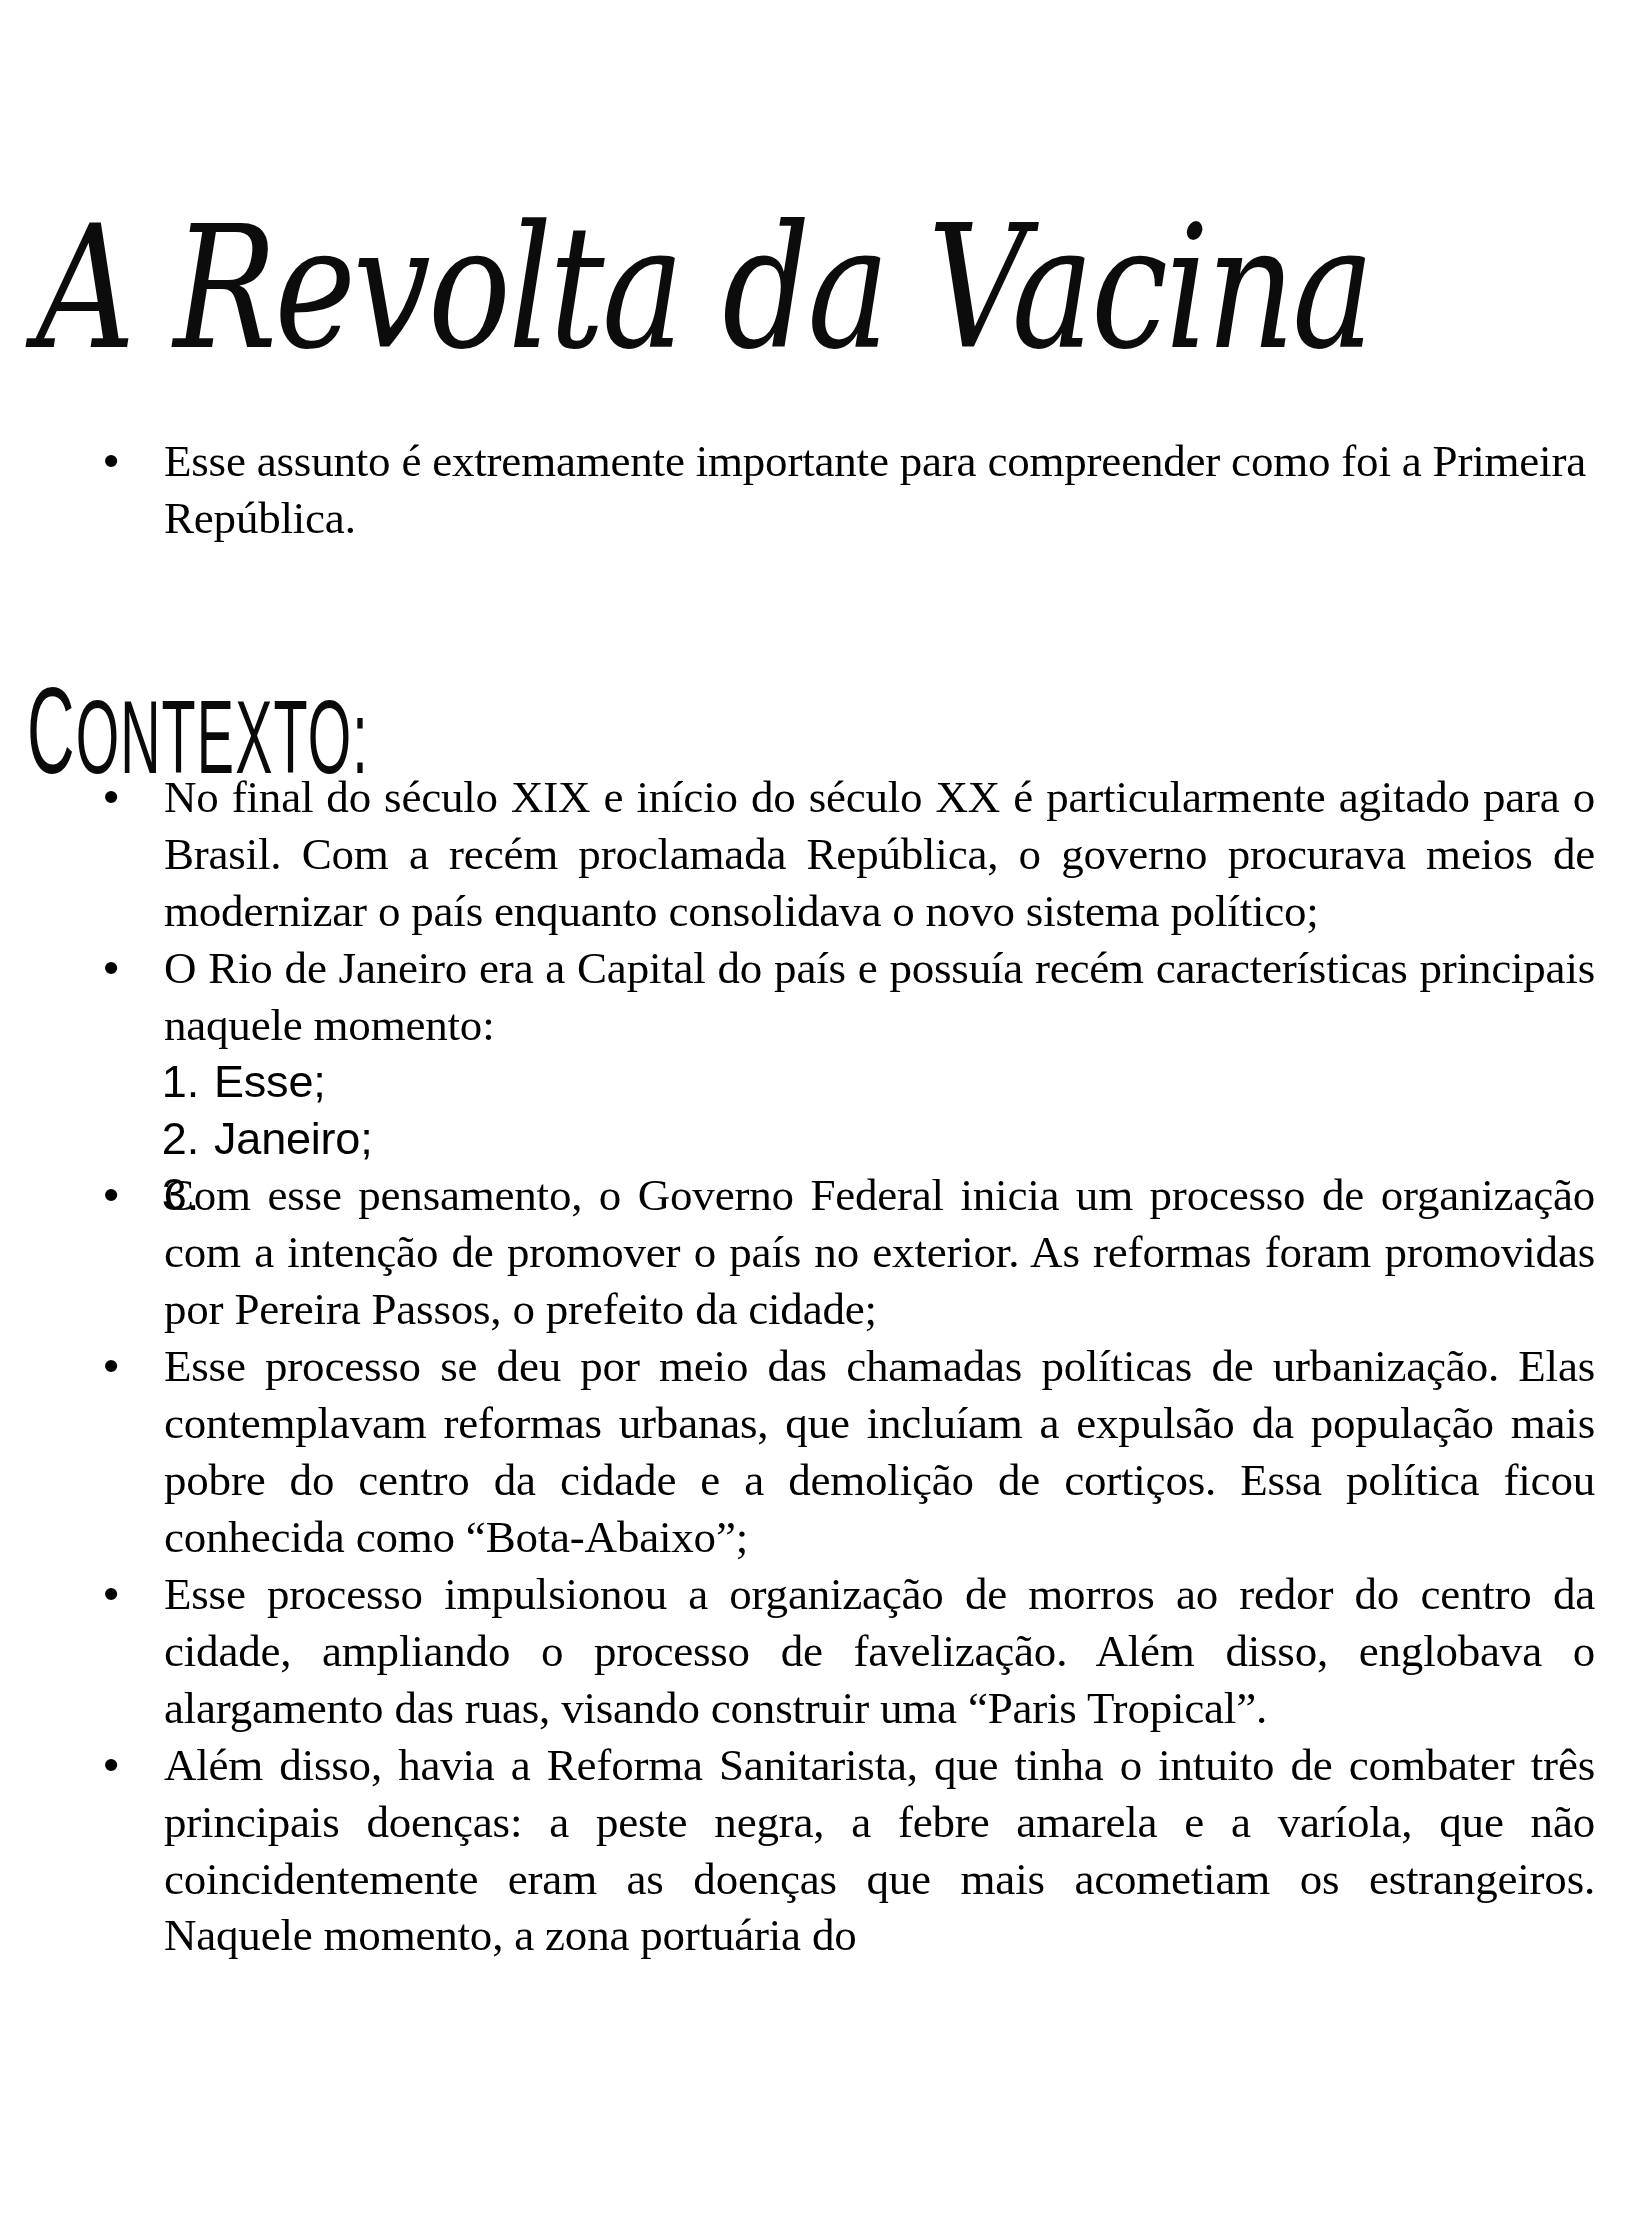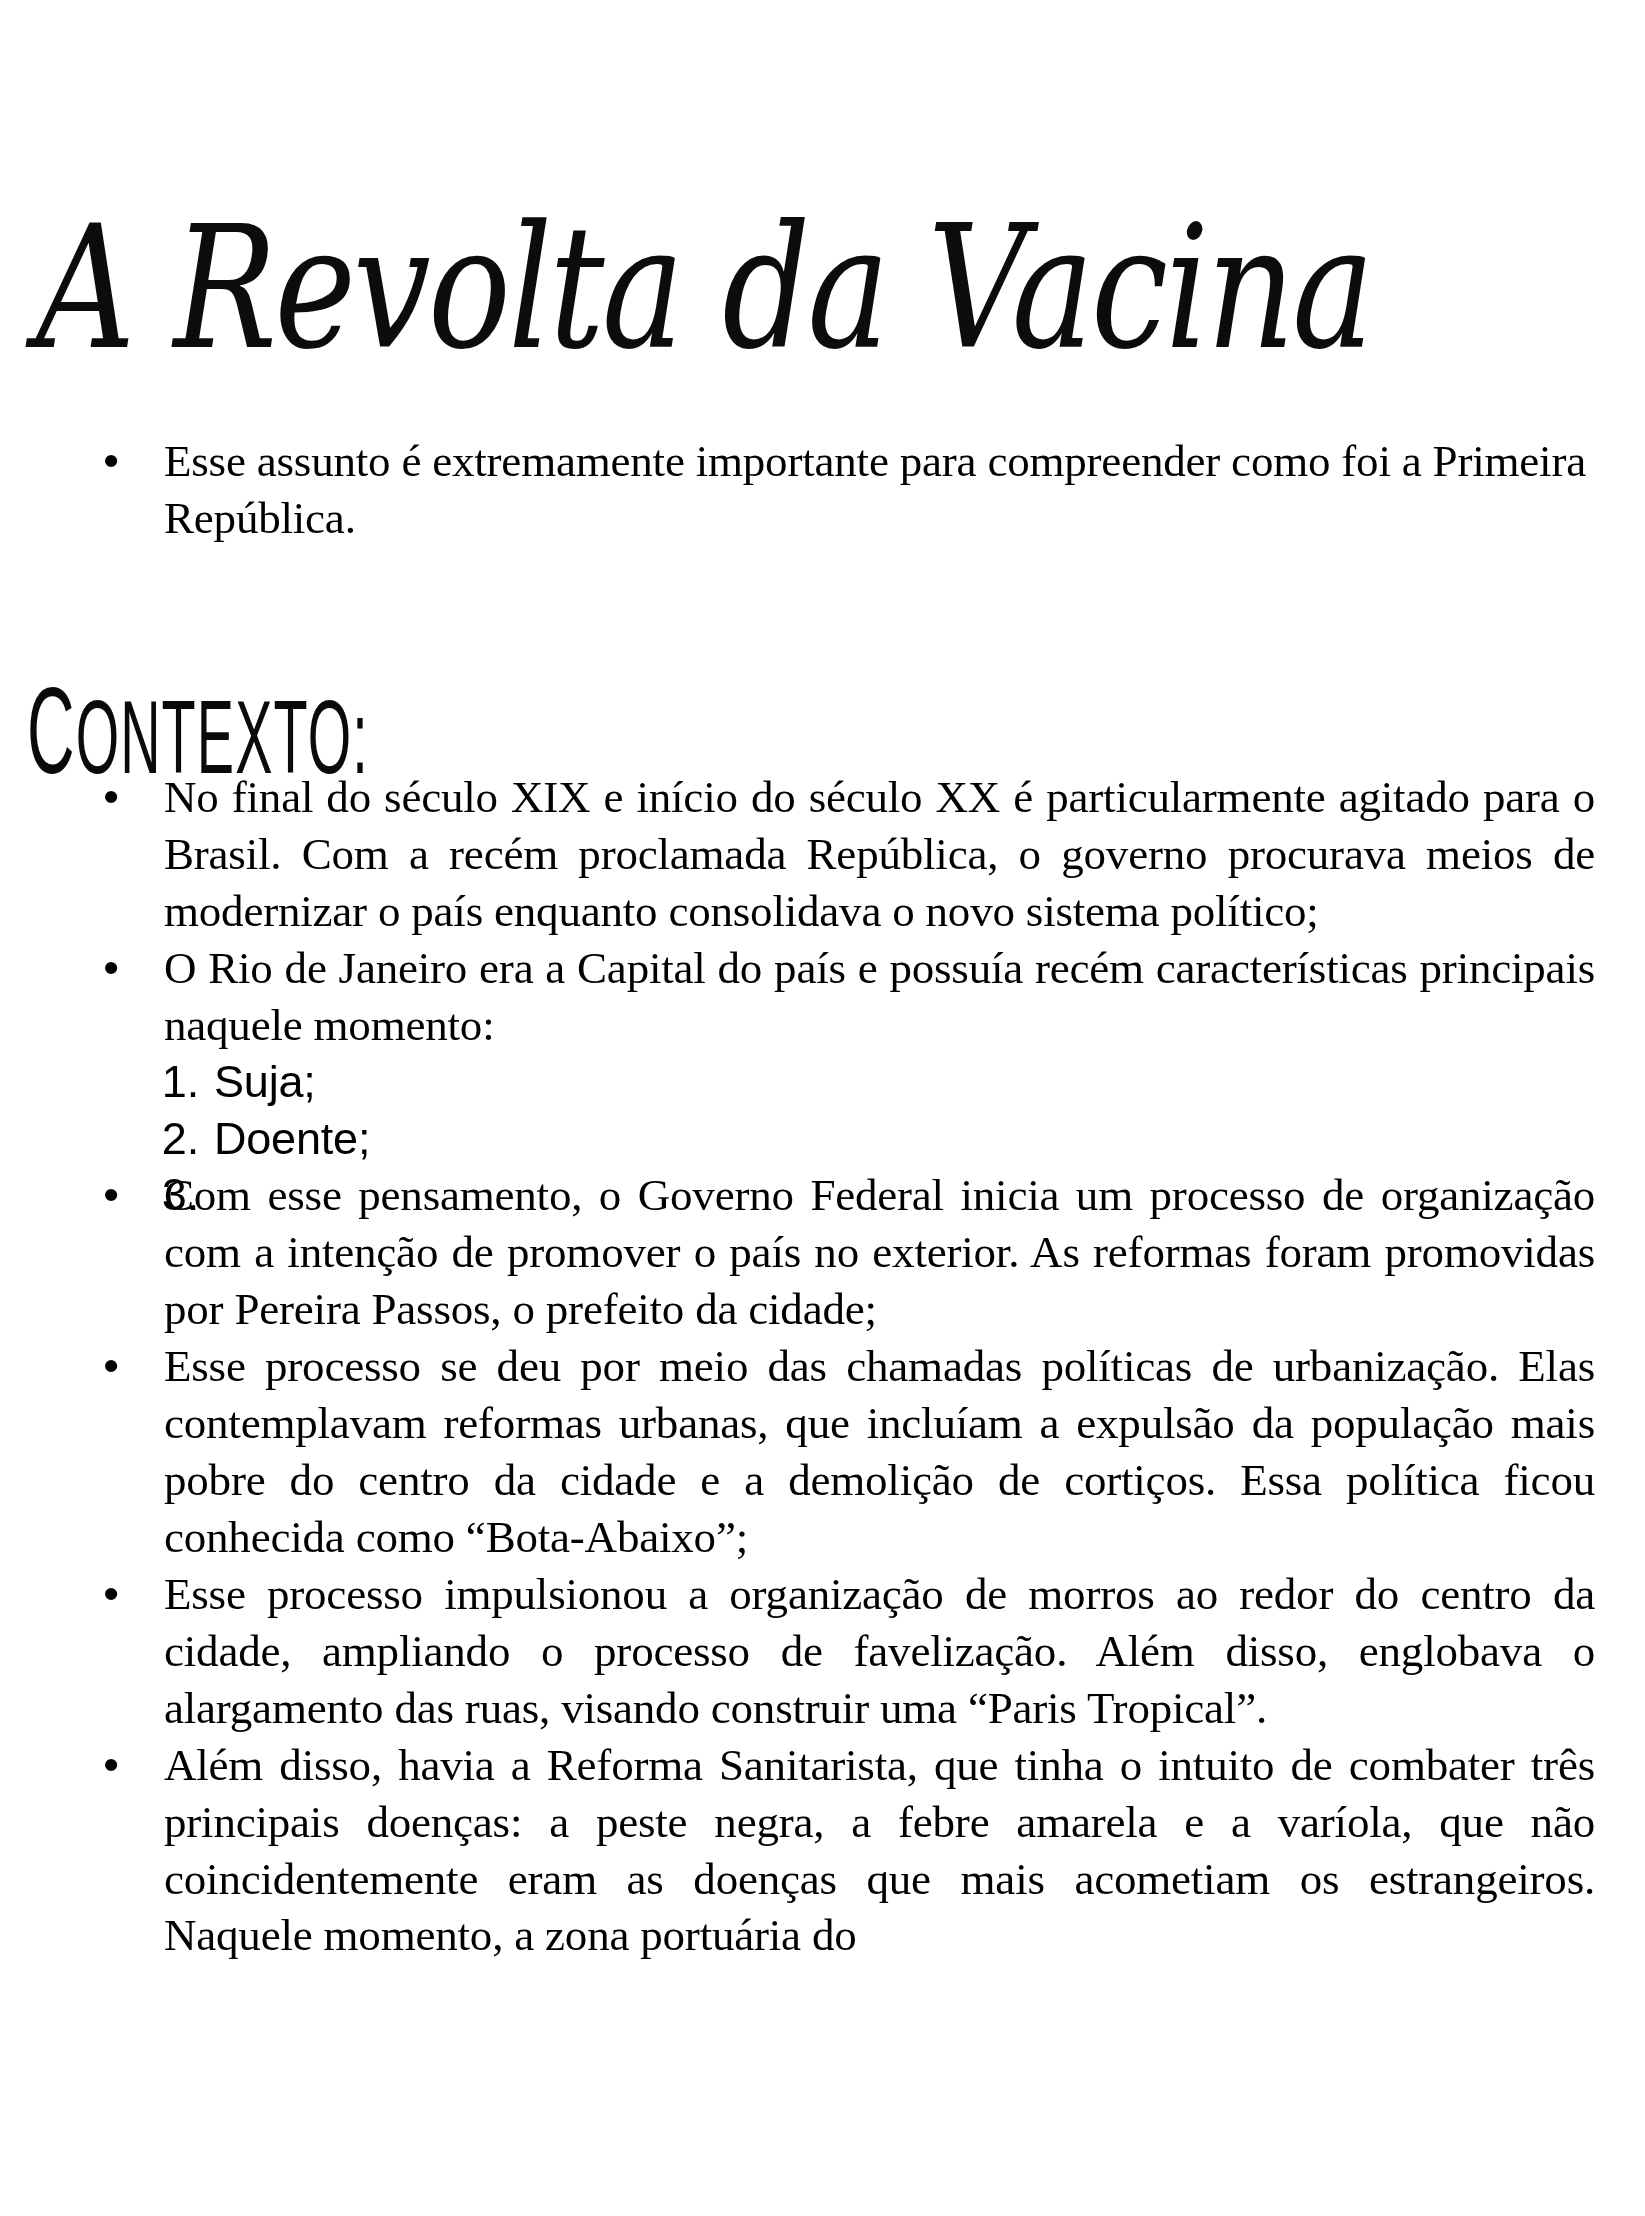--- a/index.html
+++ b/index.html
@@ -162,25 +162,25 @@
 
       <li class="bullet-item">
         <span class="bullet-mark">•</span>
         <span class="txt">O Rio de Janeiro era a Capital do país e possuía recém características principais naquele momento:</span>
       </li>
 
       <li style="list-style:none;">
         <ol class="num-list">
           <li class="num-item">
             <span class="num-mark">1.</span>
-            <span class="txt">Suja;</span>
+            <span class="txt">Esse;</span>
           </li>
           <li class="num-item">
             <span class="num-mark">2.</span>
-            <span class="txt">Doente;</span>
+            <span class="txt">Janeiro;</span>
           </li>
           <li class="num-item">
             <span class="num-mark">3.</span>
           </li>
         </ol>
       </li>
 
       <li class="bullet-item">
         <span class="bullet-mark">•</span>
         <span class="txt">Com esse pensamento, o Governo Federal inicia um processo de organização com a intenção de promover o país no exterior. As reformas foram promovidas por Pereira Passos, o prefeito da cidade;</span>

